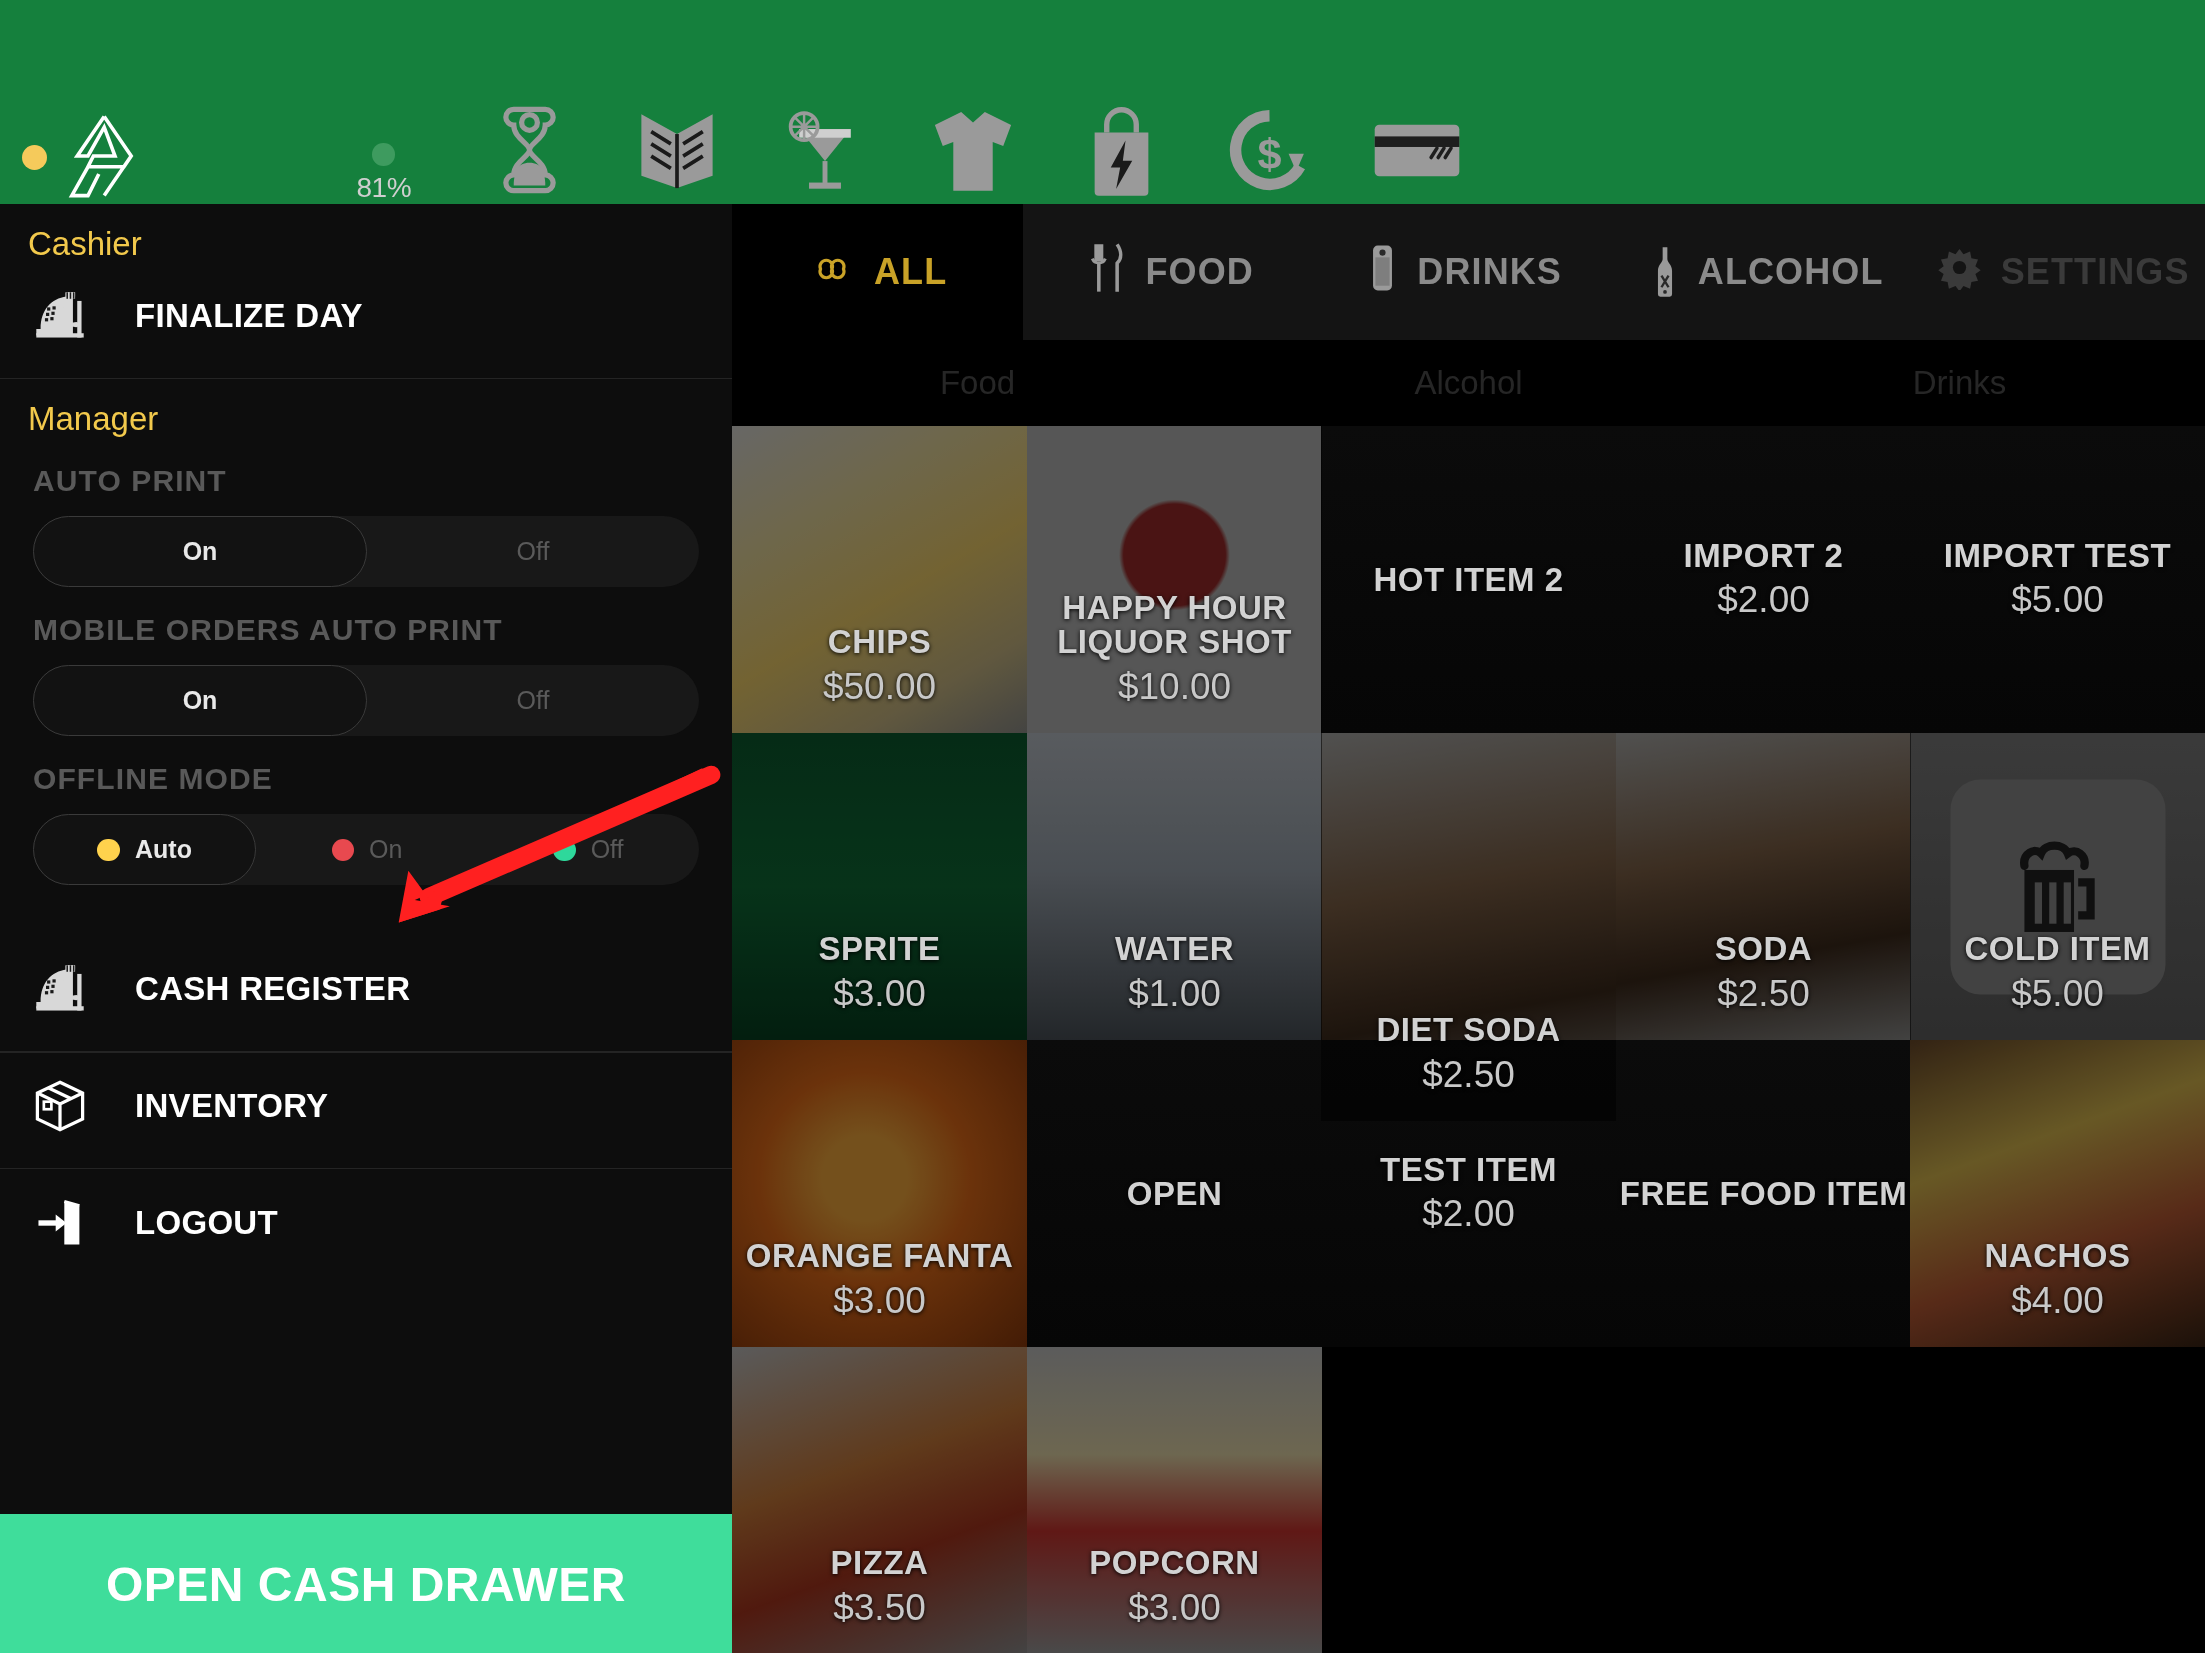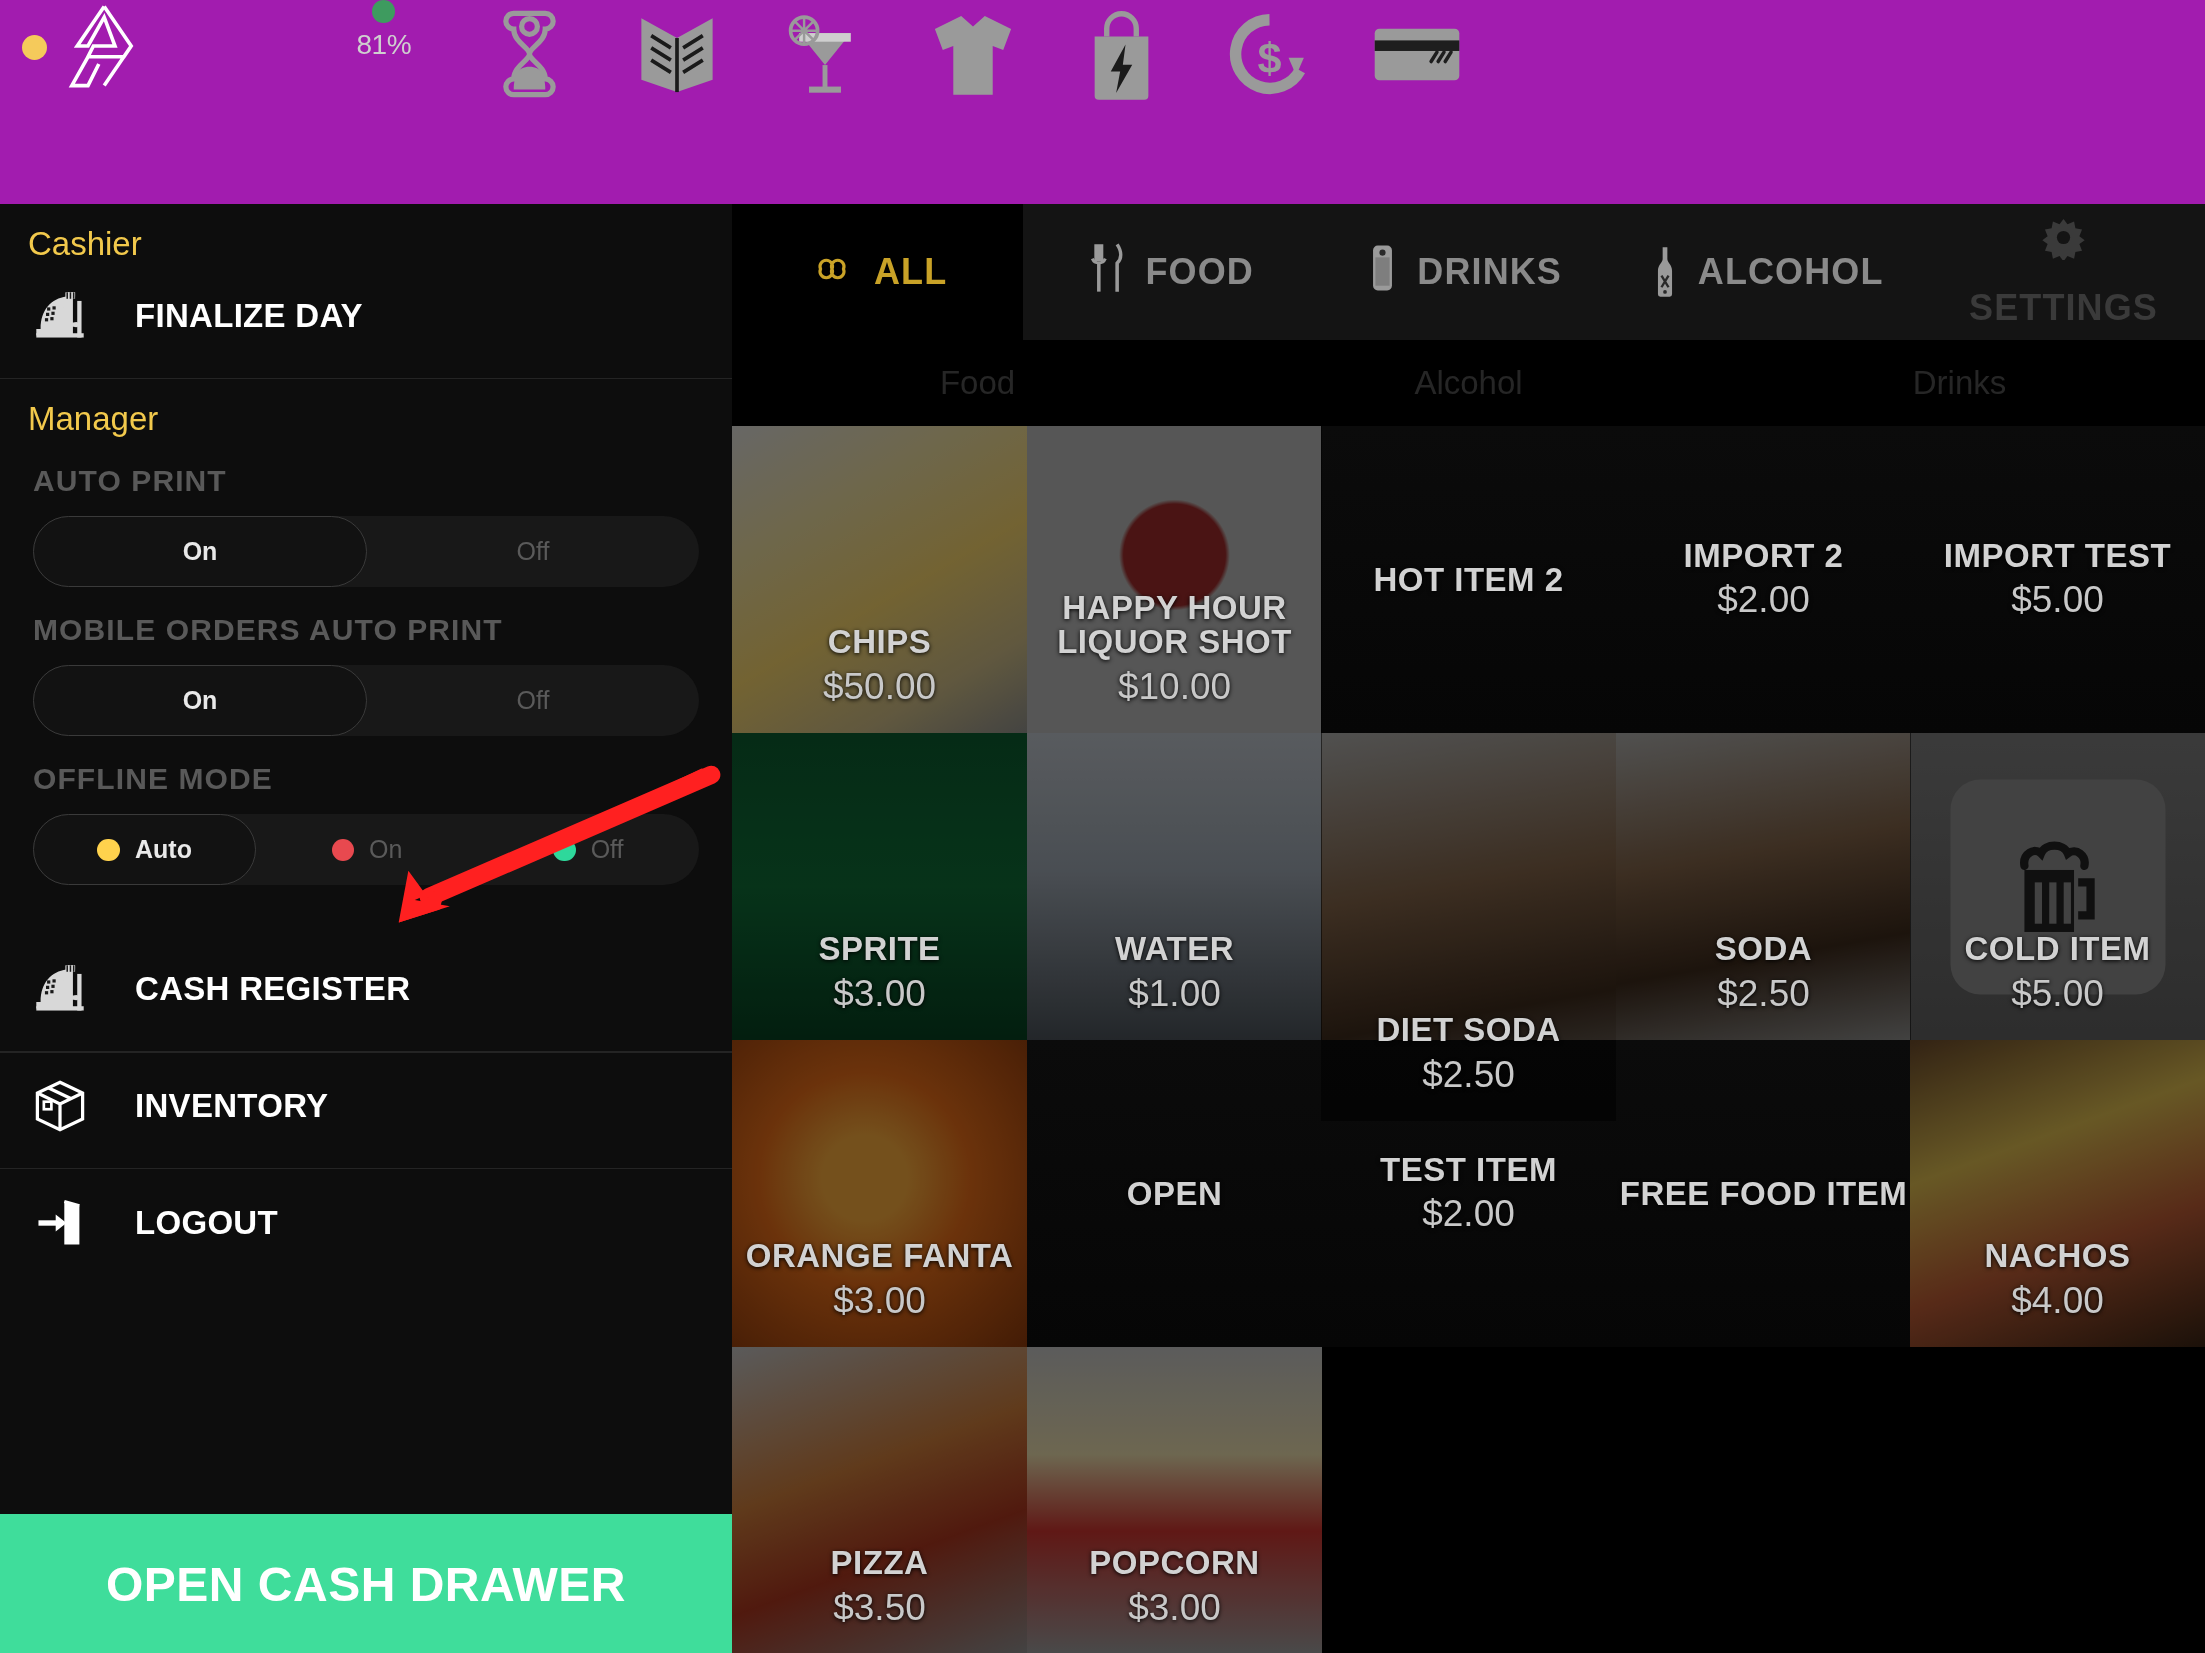--- a/index.html
+++ b/index.html
@@ -1,21 +1,21 @@
 <!DOCTYPE html>
 <html style="font-size:8.6px"><head>
 <meta charset="utf-8">
 <style>
   * { margin:0; padding:0; box-sizing:border-box; }
   html,body { width:2205px; height:1654px; background:#000; overflow:hidden;
               font-family:"Liberation Sans", sans-serif; }
 
   
   #topbar { position:absolute; left:0; top:0; width:2205px; height:204px;
-            background:#a21caf; display:flex; align-items:flex-start; }
+            background:#15803d; display:flex; align-items:flex-end; }
   #brand { display:flex; align-items:center; margin-left:21.5px; }
   #status-dot { width:25px; height:25px; border-radius:50%; background:#F5CA5B; }
   #logo-a { margin-left:14px; }
   #battery { display:flex; flex-direction:column; align-items:center;
              margin-left:215px; }
   #battery-dot { width:22.6px; height:22.6px; border-radius:50%; background:#3E9B5F; }
   #battery-pct { color:#cfcfcf; font-size:28px; margin-top:6.5px; letter-spacing:-0.5px; }
   #searchbar { margin-left:31px; width:518px; height:89px; border-radius:45px;
                border:1.6px solid #2e2e2e; background:#070707;
                display:flex; align-items:center; padding:0 28px; }
@@ -52,21 +52,21 @@
                      font-weight:bold; letter-spacing:0.5px; }
 
   
   #main { position:absolute; left:732px; top:204px; width:1473px; height:1450px;
           background:#000; }
   #tabs { display:flex; height:136px; }
   .tab { display:flex; align-items:center; justify-content:center; gap:18.3px;
          font-size:36px; font-weight:bold; letter-spacing:1.1px; color:#8a8a8a;
          background:#141414; }
   .tab.active { background:#000; color:#C9A227; }
-  .tab.dim { color:#3a3a3a;flex-direction:column; }
+  .tab.dim { color:#3a3a3a; }
   #subcats { display:flex; height:86px; align-items:center; }
   .subcat { flex:1; text-align:center; color:#262626; font-size:33px; }
 
   #grid { position:relative; width:1473px; height:1229px; }
   .tile { position:absolute; overflow:hidden; }
   .tile-name { color:#d2d2d2; font-size:33px; font-weight:bold; letter-spacing:0.5px;
                text-align:center; line-height:1.05; text-shadow:0 1.1px 4.3px #000;
                z-index:3; position:relative; }
   .tile-price { color:#c8c8c8; font-size:37px; margin-top:6px; z-index:3;
                 position:relative; text-shadow:0 1.1px 4.3px #000; }

